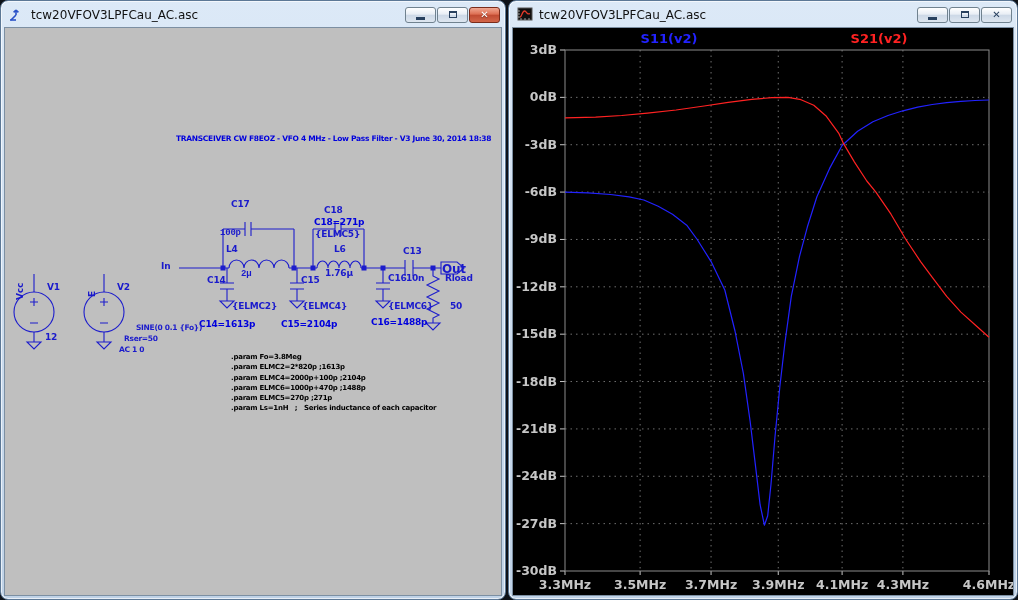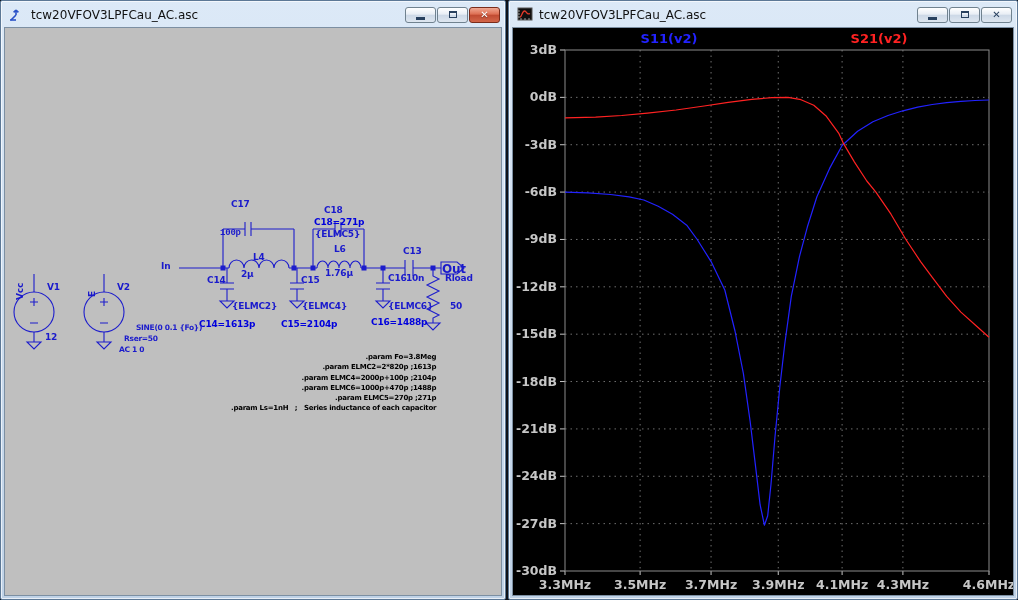--- a/index.html
+++ b/index.html
@@ -1,21 +1,21 @@
 <!DOCTYPE html>
 <html><head>
 <meta charset="utf-8">
 <style>
   html,body{margin:0;padding:0;}
   body{width:1018px;height:600px;position:relative;overflow:hidden;background:#0e1218;
        font-family:"DejaVu Sans",sans-serif;}
 
   
   .win{position:absolute;box-sizing:border-box;background:linear-gradient(#dce9f7,#bfd2e7);
-       border:1px solid #5c7896;border-radius:2px;box-shadow:inset 0 0 0 1px rgba(255,255,255,.65);}
+       border:1px solid #5c7896;border-radius:8px;box-shadow:inset 0 0 0 1px rgba(255,255,255,.65);}
   .titlebar{position:absolute;left:3px;top:2px;right:3px;height:23px;display:flex;align-items:center;}
   .appicon{width:17px;height:17px;margin:0 6px 0 4px;flex:0 0 auto;}
   .title{font-size:12px;color:#111;white-space:nowrap;overflow:hidden;}
   .controls{margin-left:auto;display:flex;margin-right:2px;}
   .btn{width:31px;height:16px;border:1px solid #70828f;border-radius:3px;margin-left:1px;
        background:linear-gradient(#ffffff,#e8eef5 45%,#ccd8e6 50%,#dde6f0);
        display:flex;align-items:center;justify-content:center;box-sizing:border-box;}
   .g-min{width:9px;height:3px;background:#27405e;margin-top:7px;}
   .g-res{width:8px;height:7px;border:1px solid #27405e;border-top-width:2px;box-sizing:border-box;}
   .g-x{font-size:10px;font-weight:bold;color:#27405e;line-height:1;}
@@ -26,21 +26,21 @@
   .client.schem{background:#bfbfbf;}
   .client.plot{background:#000;}
   .layer{position:absolute;left:-4px;top:-27px;width:506px;height:600px;}
 
   
   .slab{position:absolute;font-weight:bold;font-size:9px;color:#1a1acc;white-space:pre;letter-spacing:-.2px;}
   .slab.cm{color:#0000dd;}            
   .slab.small{font-size:7.5px;letter-spacing:-.3px;}
   .slab.vert{transform:rotate(-90deg);transform-origin:left bottom;}
   .dirs{position:absolute;font-size:7px;font-weight:bold;color:#000;white-space:pre;
-        letter-spacing:-.25px;line-height:10.3px;text-align:right;}
+        letter-spacing:-.25px;line-height:10.3px;}
   .dirs.blue{color:#0000dd;line-height:10.4px;}
   .schem-svg{position:absolute;left:0;top:0;}
   .schem-svg path,.schem-svg circle,.schem-svg polygon{stroke:#1d1dcc;fill:none;stroke-width:1.1;}
   .schem-svg rect{fill:#1d1dcc;stroke:none;}
 </style>
 </head>
 <body>
 
 <div class="win" style="left:0;top:0;width:506px;height:600px;">
   <div class="titlebar">
@@ -119,33 +119,34 @@
         <g>
           <rect x="219.5" y="264.5" width="5" height="5"></rect>
           <rect x="290.5" y="264.5" width="5" height="5"></rect>
           <rect x="309.5" y="264.5" width="5" height="5"></rect>
           <rect x="360.5" y="264.5" width="5" height="5"></rect>
           <rect x="379.5" y="264.5" width="5" height="5"></rect>
           <rect x="429.5" y="264.5" width="5" height="5"></rect>
         </g>
       </svg>
 
+      <span class="slab cm small" style="left:175px;top:133px;">TRANSCEIVER CW F8EOZ - VFO 4 MHz - Low Pass Filter - V3 June 30, 2014 18:38</span>
 
       <span class="slab" style="left:160px;top:260px;">In</span>
       <span class="slab" style="left:441px;top:261px;font-size:12px;">Out</span>
 
       <span class="slab" style="left:230px;top:198px;">C17</span>
       <span class="slab" style="left:219px;top:227px;font-family:Liberation Mono, monospace;">100p</span>
 
       <span class="slab cm" style="left:313px;top:190px;margin-top:26px;">C18=271p</span>
       <span class="slab" style="left:323px;top:204px;">C18</span>
       <span class="slab" style="left:314px;top:228px;">{ELMC5}</span>
 
-      <span class="slab" style="left:252px;top:243px;margin-top:8px;">L4</span>
-      <span class="slab" style="left:240px;top:268px;">2µ</span>
+      <span class="slab" style="left:225px;top:243px;">L4</span>
+      <span class="slab" style="left:240px;top:268px;font-family:Liberation Mono, monospace;">2µ</span>
       <span class="slab" style="left:333px;top:243px;">L6</span>
       <span class="slab" style="left:324px;top:267px;">1.76µ</span>
 
       <span class="slab" style="left:206px;top:274px;">C14</span>
       <span class="slab" style="left:231px;top:300px;">{ELMC2}</span>
       <span class="slab cm" style="left:198px;top:318px;">C14=1613p</span>
 
       <span class="slab" style="left:300px;top:274px;">C15</span>
       <span class="slab" style="left:301px;top:300px;">{ELMC4}</span>
       <span class="slab cm" style="left:280px;top:318px;">C15=2104p</span>

